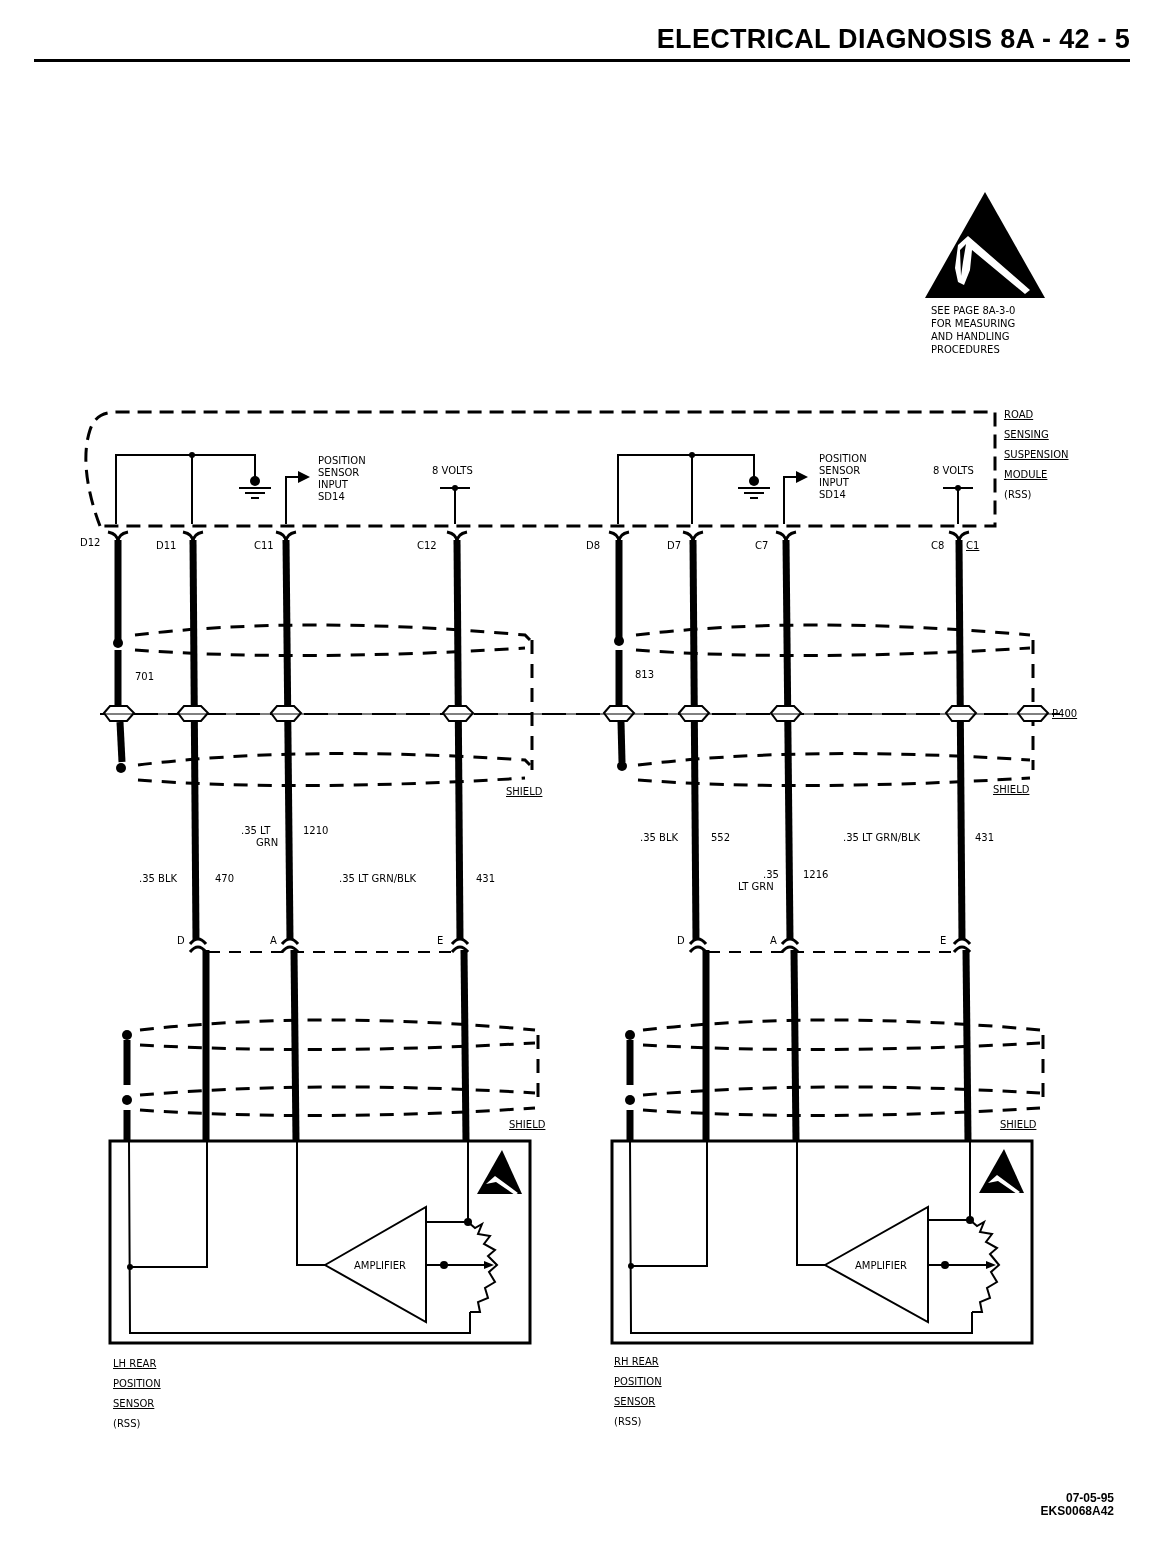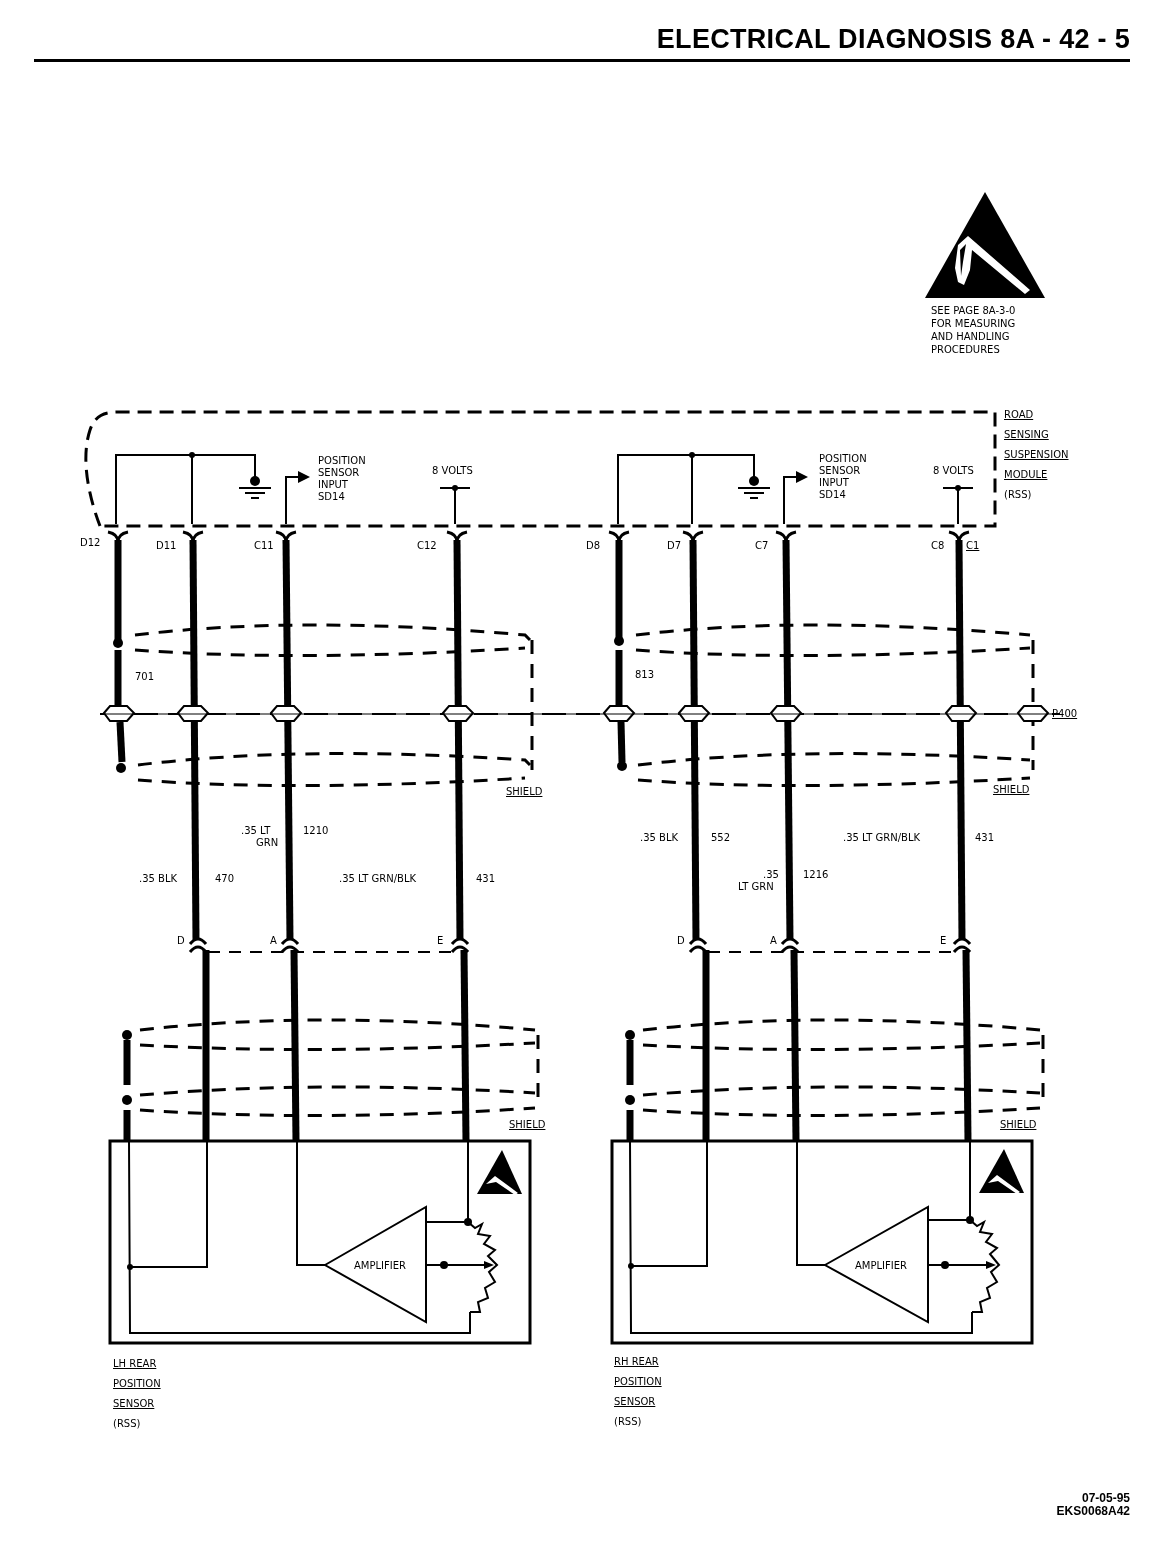--- a/index.html
+++ b/index.html
@@ -3,21 +3,21 @@
 <meta charset="utf-8">
 <style>
   html, body { margin: 0; padding: 0; background: #ffffff; }
   body { width: 1168px; height: 1568px; position: relative; overflow: hidden; font-family: "Liberation Sans", sans-serif; color: #000; }
   #page-header { position: absolute; left: 0; top: 0; width: 1168px; height: 70px; }
   #page-title { position: absolute; right: 38px; top: 24px; font-family: "Liberation Sans", sans-serif; font-weight: bold; font-size: 27px; letter-spacing: 0.3px; }
   #header-rule { position: absolute; left: 34px; right: 38px; top: 59px; height: 3px; background: #000; }
   #diagram { position: absolute; left: 0; top: 0; }
   .lbl-sm { font-family: "DejaVu Sans", sans-serif; font-size: 10px; fill: #000; }
   .ul { text-decoration: underline; }
-  #footer { position: absolute; right: 38px; top: 1492px; text-align: right; font-family: "Liberation Sans", sans-serif; font-weight: bold; font-size: 12px; line-height: 13px; margin-left: 40px; }
+  #footer { position: absolute; right: 54px; top: 1492px; text-align: right; font-family: "Liberation Sans", sans-serif; font-weight: bold; font-size: 12px; line-height: 13px; margin-left: 40px; }
 </style>
 </head>
 <body>
 
 <div id="page-header">
   <div id="page-title">ELECTRICAL DIAGNOSIS 8A - 42 - 5</div>
   <div id="header-rule"></div>
 </div>
 
 <svg id="diagram" width="1168" height="1568" viewBox="0 0 1168 1568" xmlns="http://www.w3.org/2000/svg">

